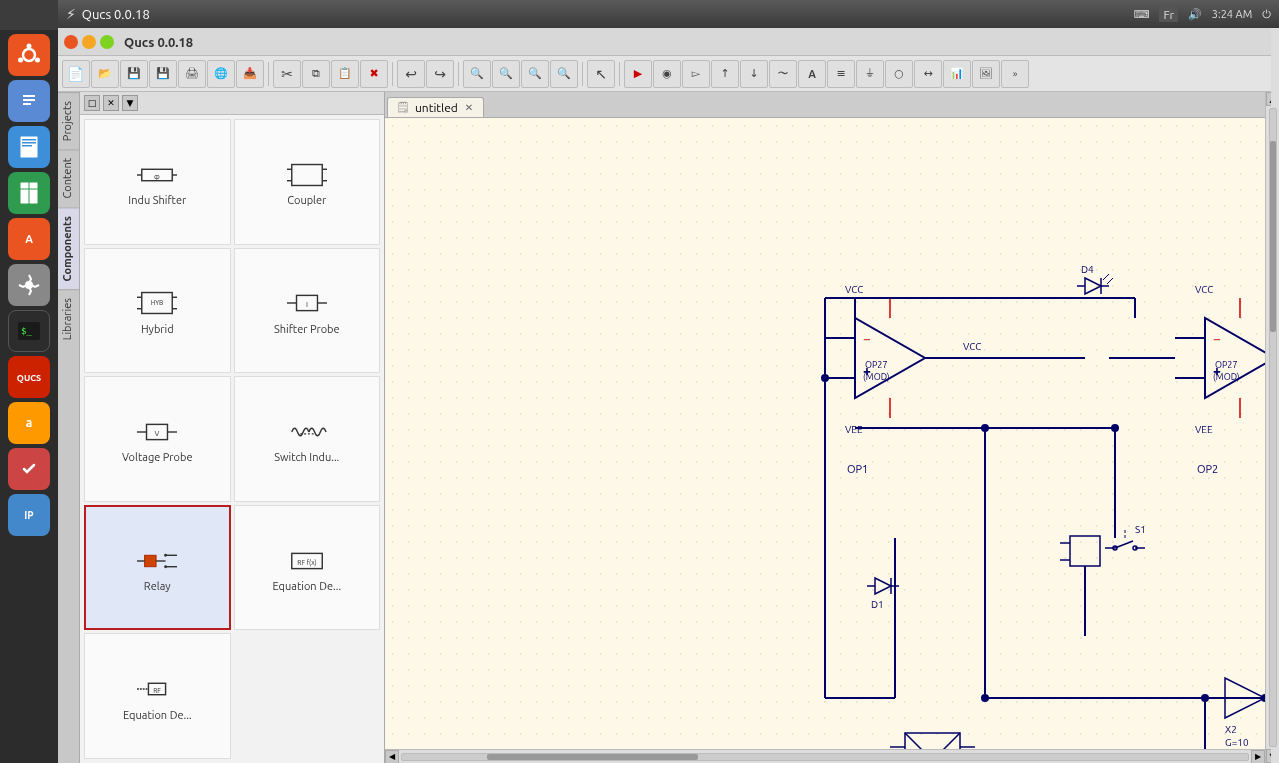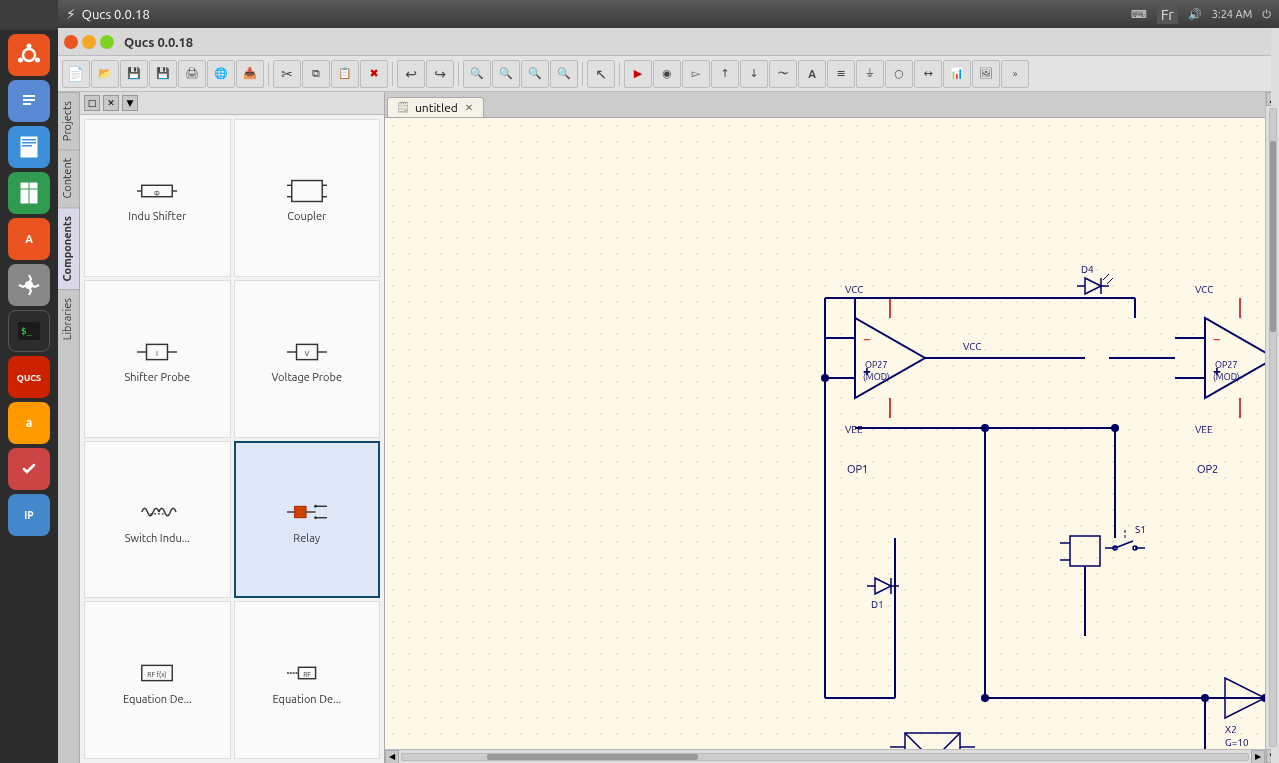--- a/index.html
+++ b/index.html
@@ -21,21 +21,21 @@
       width: 28px; height: 28px; background: #e0e0e0; border: 1px solid #bbb;
       display: flex; align-items: center; justify-content: center;
       cursor: pointer; font-size: 14px; color: #444; border-radius: 2px;
     }
     .tb-sep { width: 1px; height: 24px; background: #bbb; margin: 0 3px; }
     .comp-item {
       display: flex; flex-direction: column; align-items: center; padding: 6px 4px;
       background: #fafafa; border: 1px solid #ddd; cursor: pointer; min-height: 70px;
       justify-content: center;
     }
-    .comp-item.active { background: #e0e8f8; border: 2px solid #0c4a6e; }
+    .comp-item.active { background: #e0e8f8; border: 2px solid #b91c1c; }
     .comp-icon { width: 40px; height: 35px; display: flex; align-items: center; justify-content: center; }
     .comp-label { font-size: 11px; text-align: center; color: #333; margin-top: 2px; }
 
     
     #ubuntu-dock {
       position: absolute; left: 0; top: 30px; width: 58px; height: 733px;
       background: #2c2c2c; display: flex; flex-direction: column; align-items: center;
       padding-top: 4px; gap: 4px; z-index: 100;
     }
     .dock-icon {
@@ -123,21 +123,21 @@
       </svg>
   </div>
 </div>
 
 <div id="titlebar" style="position:absolute; top:0; left:58px; width:1221px; height:28px; background:linear-gradient(to bottom,#5a5a5a,#3a3a3a); display:flex; align-items:center; padding:0 8px; color:#ddd;">
   <span style="font-size:14px;">⚡</span>
   <span style="margin-left:6px; font-size:13px; color:#fff;">Qucs 0.0.18</span>
   <span style="flex:1;"></span>
   <div style="display:flex; gap:10px; align-items:center; font-size:11px; color:#ddd;">
     <span>⌨</span>
-    <span style="background:#555; padding:1px 4px; font-size:15px;">Fr</span>
+    <span style="background:#555; padding:1px 4px; font-size:12px;">Fr</span>
     <span>🔊</span>
     <span>3:24 AM</span>
     <span>⏻</span>
   </div>
 </div>
 
 <div style="position:absolute; top:28px; left:58px; width:1221px; height:735px; background:#ebebeb; display:flex; flex-direction:column;">
 
   <div style="height:28px; background:#d8d8d8; display:flex; align-items:center; padding:0 6px; gap:2px; border-bottom:1px solid #bbb;">
 
@@ -224,20 +224,33 @@
                 <rect x="5" y="5" width="32" height="22" fill="none" stroke="#333" stroke-width="1.5"></rect>
                 <line x1="0" y1="10" x2="5" y2="10" stroke="#333" stroke-width="1.5"></line>
                 <line x1="37" y1="10" x2="42" y2="10" stroke="#333" stroke-width="1.5"></line>
                 <line x1="0" y1="22" x2="5" y2="22" stroke="#333" stroke-width="1.5"></line>
                 <line x1="37" y1="22" x2="42" y2="22" stroke="#333" stroke-width="1.5"></line>
               </svg>
           </div>
           <span class="comp-label">Coupler</span>
         </div>
 
+        <div class="comp-item">
+          <div class="comp-icon">
+            <svg width="42" height="32" viewBox="0 0 42 32">
+                <rect x="5" y="5" width="32" height="22" fill="none" stroke="#333" stroke-width="1.5"></rect>
+                <line x1="0" y1="10" x2="5" y2="10" stroke="#333" stroke-width="1.5"></line>
+                <line x1="37" y1="10" x2="42" y2="10" stroke="#333" stroke-width="1.5"></line>
+                <line x1="0" y1="22" x2="5" y2="22" stroke="#333" stroke-width="1.5"></line>
+                <line x1="37" y1="22" x2="42" y2="22" stroke="#333" stroke-width="1.5"></line>
+                <text x="21" y="18" text-anchor="middle" font-size="7" fill="#333">HYB</text>
+              </svg>
+          </div>
+          <span class="comp-label">Hybrid</span>
+        </div>
 
         <div class="comp-item">
           <div class="comp-icon">
             <svg width="42" height="32" viewBox="0 0 42 32">
                 <rect x="10" y="8" width="22" height="16" fill="none" stroke="#333" stroke-width="1.5"></rect>
                 <line x1="0" y1="16" x2="10" y2="16" stroke="#333" stroke-width="1.5"></line>
                 <line x1="32" y1="16" x2="42" y2="16" stroke="#333" stroke-width="1.5"></line>
                 <text x="21" y="20" text-anchor="middle" font-size="8" fill="#333">I</text>
               </svg>
           </div>

